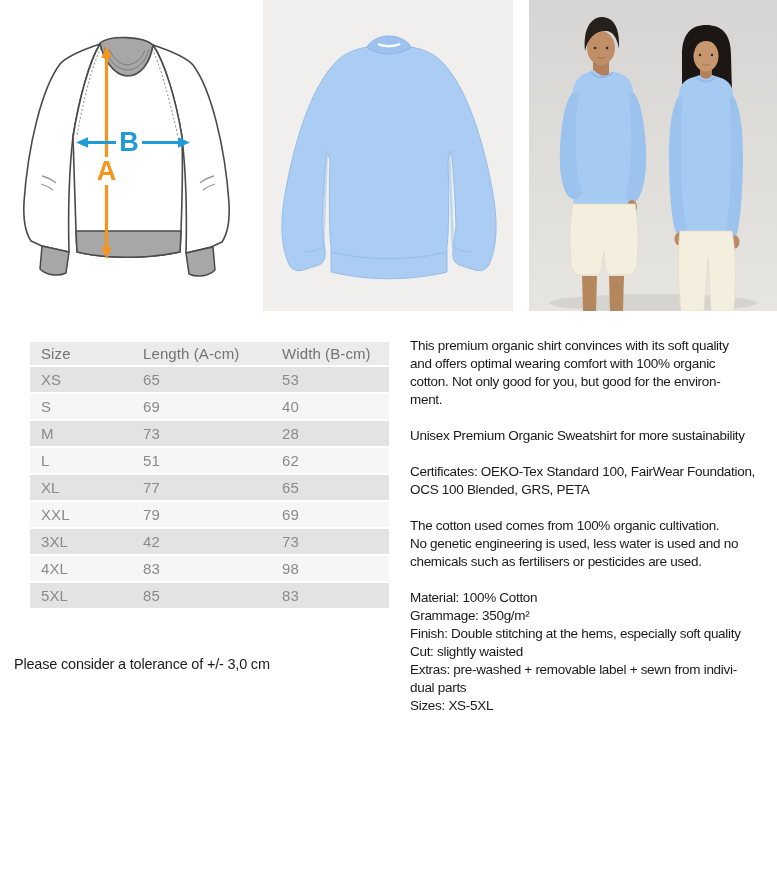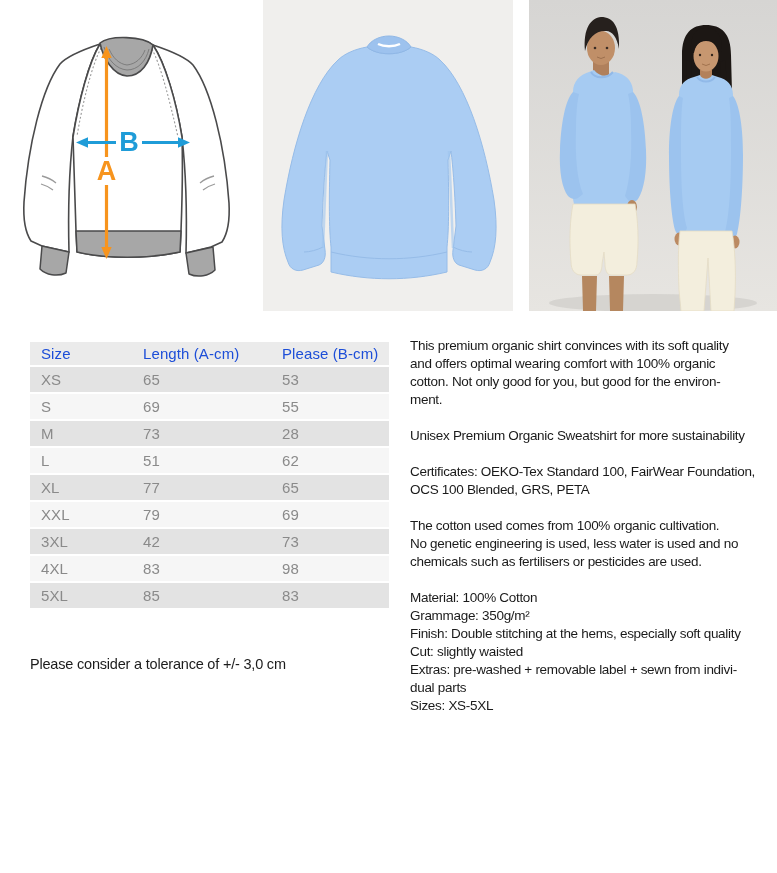--- a/index.html
+++ b/index.html
@@ -22,27 +22,27 @@
   
   .size-table { position: absolute; left: 30px; top: 342px; width: 359px; font-size: 15px; color: #8a8a8a; }
   .size-table .tr {
     display: grid;
     grid-template-columns: 102px 139px 1fr;
     align-items: center;
     height: 25px;
     margin-bottom: 2px;
   }
   .size-table .tr .td { padding-left: 11px; letter-spacing: 0.1px; }
-  .size-table .tr.head { height: 23px; background: #ebebeb; color: #1d4ed8; }
+  .size-table .tr.head { height: 23px; background: #ebebeb; color: #737373; }
   .size-table .tr:not(.head):nth-child(even) { background: #e3e3e3; }
   .size-table .tr:not(.head):nth-child(odd)  { background: #f6f6f6; }
 
   
   .tolerance {
-    position: absolute; left: 30px; top: 656px;
+    position: absolute; left: 14px; top: 656px;
     font-size: 14.5px; letter-spacing: -0.2px; color: #1c1c1c;
   }
 
   
   .description {
     position: absolute; left: 410px; top: 337px; width: 372px;
     font-size: 13.5px; line-height: 18px; letter-spacing: -0.3px; color: #1a1a1a;
   }
   .description p { white-space: pre-line; margin: 0 0 18px 0; }
   .description p:last-child { margin-bottom: 0; }
@@ -153,31 +153,31 @@
         <ellipse cx="206" cy="242" rx="4.5" ry="6.5" fill="#bb8a62"></ellipse>
         <path d="M 151 231 L 203 231 C 206 248 207 270 206 295 L 205 311 L 182 311 L 179 258 L 175 311 L 152 311 L 150 290 C 149 268 149 246 151 231 Z" fill="#f3eedd" stroke="#e4dcc4" stroke-width="0.8"></path>
       </g>
     </svg>
   </div>
 
   <div class="size-table">
     <div class="tr head">
       <div class="td">Size</div>
       <div class="td">Length (A-cm)</div>
-      <div class="td">Please (B-cm)</div>
+      <div class="td">Width (B-cm)</div>
     </div>
     <div class="tr">
       <div class="td">XS</div>
       <div class="td">65</div>
       <div class="td">53</div>
     </div>
     <div class="tr">
       <div class="td">S</div>
       <div class="td">69</div>
-      <div class="td">55</div>
+      <div class="td">40</div>
     </div>
     <div class="tr">
       <div class="td">M</div>
       <div class="td">73</div>
       <div class="td">28</div>
     </div>
     <div class="tr">
       <div class="td">L</div>
       <div class="td">51</div>
       <div class="td">62</div>

